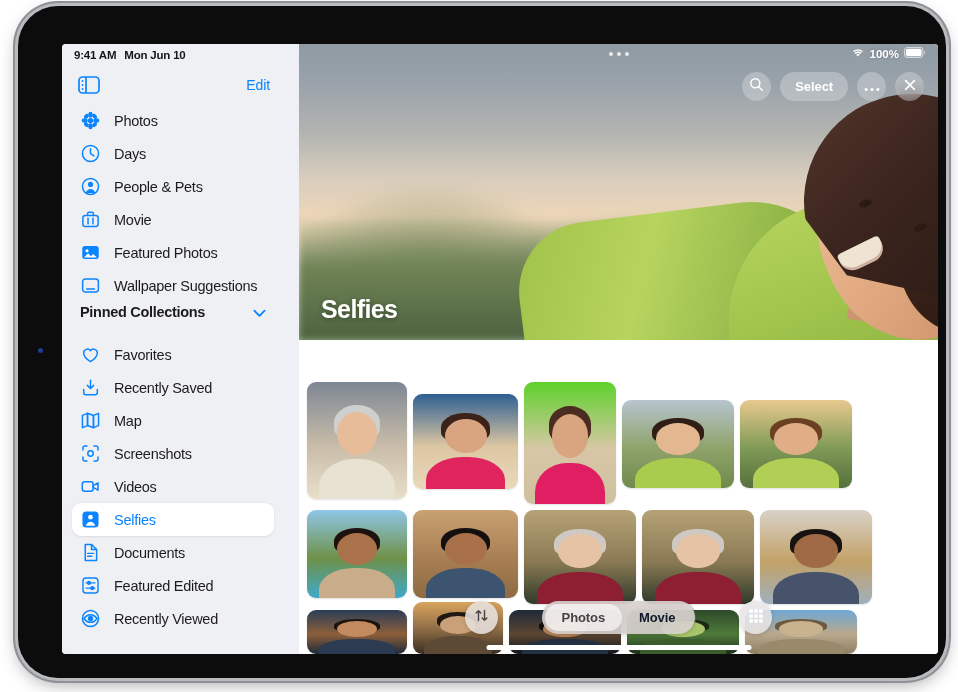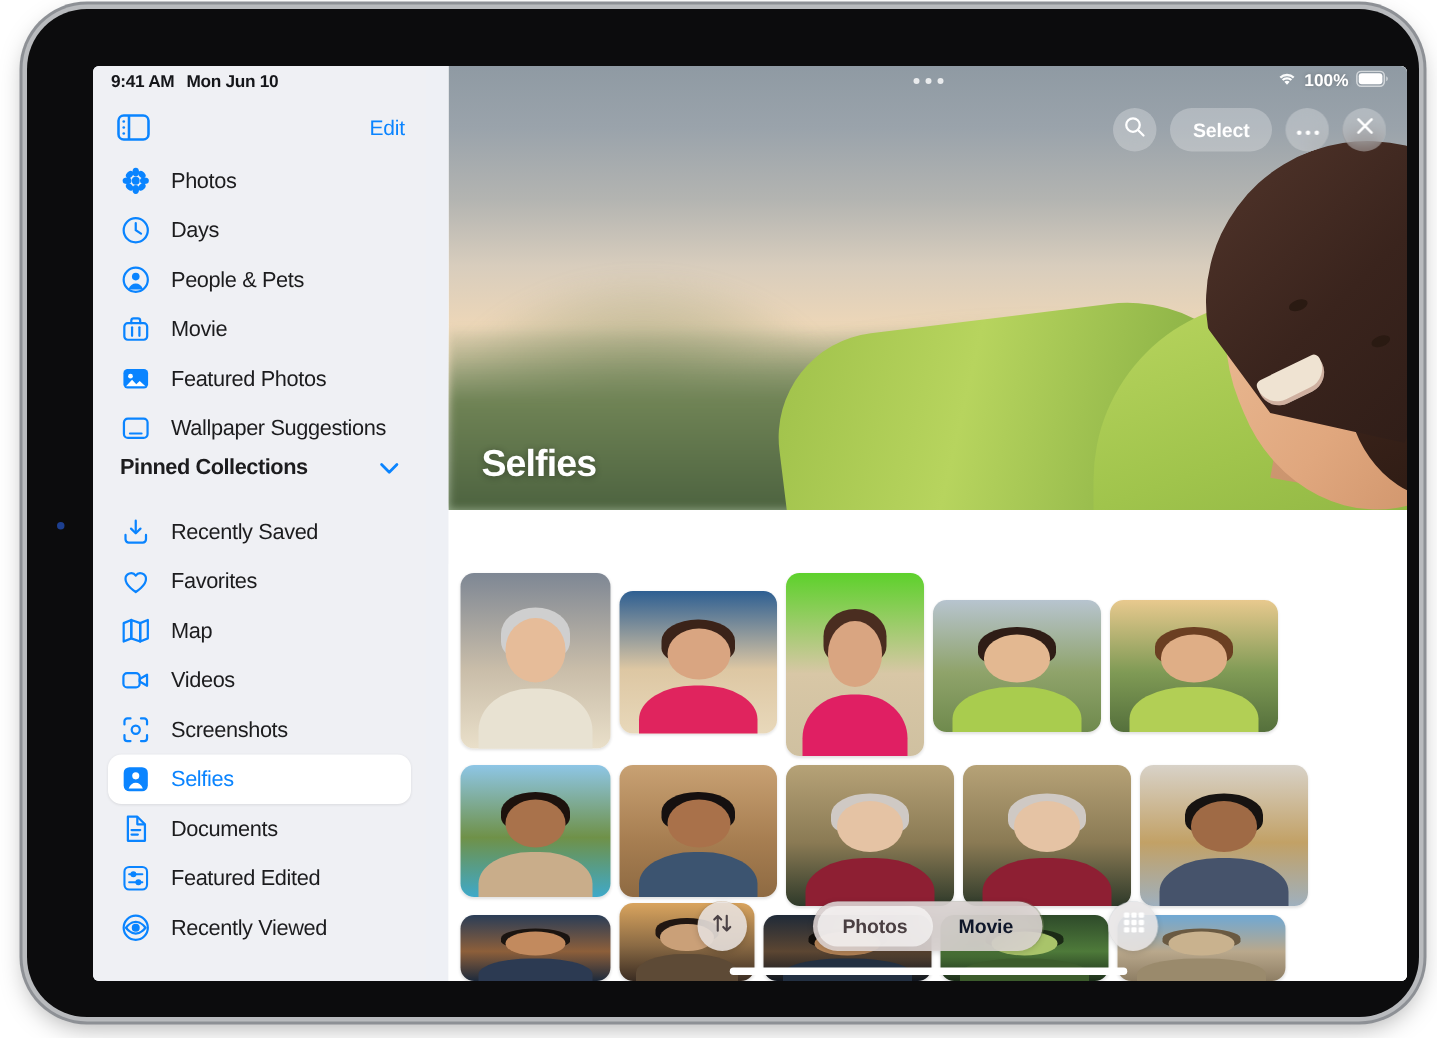--- a/index.html
+++ b/index.html
@@ -330,70 +330,70 @@
           <span class="t">Pinned Collections</span>
           <span>
             <svg width="13" height="9" viewBox="0 0 14 9" fill="none" stroke="#0a84ff" stroke-width="2" stroke-linecap="round" stroke-linejoin="round">
               <path d="M1.5 1.5L7 7l5.5-5.5"></path>
             </svg>
           </span>
         </div>
 
         <div class="nav-item">
           <span class="ico">
+            <svg width="21" height="21" viewBox="0 0 24 24" fill="none" stroke="#0a84ff" stroke-width="1.7" stroke-linejoin="round">
+              <path d="M12 20.2s-7.8-4.8-7.8-9.9A4.3 4.3 0 0 1 12 7.7a4.3 4.3 0 0 1 7.8 2.6c0 5.1-7.8 9.9-7.8 9.9z"></path>
+            </svg>
+          </span>
+          <span class="lbl">Favorites</span>
+        </div>
+
+        <div class="nav-item">
+          <span class="ico">
             <svg width="21" height="21" viewBox="0 0 24 24" fill="none" stroke="#0a84ff" stroke-width="1.7" stroke-linecap="round" stroke-linejoin="round">
               <path d="M12 3.6v9.2"></path>
                 <path d="M8.4 9.6L12 13.2l3.6-3.6"></path>
               <path d="M4.2 14.4v3.4a2.4 2.4 0 0 0 2.4 2.4h10.8a2.4 2.4 0 0 0 2.4-2.4v-3.4"></path>
             </svg>
           </span>
           <span class="lbl">Recently Saved</span>
         </div>
 
         <div class="nav-item">
           <span class="ico">
             <svg width="21" height="21" viewBox="0 0 24 24" fill="none" stroke="#0a84ff" stroke-width="1.7" stroke-linejoin="round">
-              <path d="M12 20.2s-7.8-4.8-7.8-9.9A4.3 4.3 0 0 1 12 7.7a4.3 4.3 0 0 1 7.8 2.6c0 5.1-7.8 9.9-7.8 9.9z"></path>
-            </svg>
-          </span>
-          <span class="lbl">Favorites</span>
-        </div>
-
-        <div class="nav-item">
-          <span class="ico">
-            <svg width="21" height="21" viewBox="0 0 24 24" fill="none" stroke="#0a84ff" stroke-width="1.7" stroke-linejoin="round">
               <path d="M2.8 6.2l5.8-2.4v14l-5.8 2.4z"></path>
               <path d="M8.6 3.8l6.8 2.4v14L8.6 17.8z"></path>
               <path d="M15.4 6.2l5.8-2.4v14l-5.8 2.4z"></path>
             </svg>
           </span>
           <span class="lbl">Map</span>
-        </div>
-
-        <div class="nav-item">
-          <span class="ico">
-            <svg width="21" height="21" viewBox="0 0 24 24" fill="none" stroke="#0a84ff" stroke-width="1.7" stroke-linejoin="round">
-              <rect x="2.6" y="6.6" width="12.4" height="10.8" rx="2.8"></rect>
-              <path d="M15 11l5.6-3.2v8.4L15 13z"></path>
-            </svg>
-          </span>
-          <span class="lbl">Videos</span>
         </div>
 
         <div class="nav-item">
           <span class="ico">
             <svg width="21" height="21" viewBox="0 0 24 24" fill="none" stroke="#0a84ff" stroke-width="1.7" stroke-linecap="round">
               <path d="M3.4 8V5.6a2.2 2.2 0 0 1 2.2-2.2H8"></path>
               <path d="M16 3.4h2.4a2.2 2.2 0 0 1 2.2 2.2V8"></path>
               <path d="M20.6 16v2.4a2.2 2.2 0 0 1-2.2 2.2H16"></path>
               <path d="M8 20.6H5.6a2.2 2.2 0 0 1-2.2-2.2V16"></path>
               <circle cx="12" cy="12" r="3.1"></circle>
             </svg>
           </span>
           <span class="lbl">Screenshots</span>
+        </div>
+
+        <div class="nav-item">
+          <span class="ico">
+            <svg width="21" height="21" viewBox="0 0 24 24" fill="none" stroke="#0a84ff" stroke-width="1.7" stroke-linejoin="round">
+              <rect x="2.6" y="6.6" width="12.4" height="10.8" rx="2.8"></rect>
+              <path d="M15 11l5.6-3.2v8.4L15 13z"></path>
+            </svg>
+          </span>
+          <span class="lbl">Videos</span>
         </div>
 
         <div class="nav-item selected">
           <span class="ico">
             <svg width="21" height="21" viewBox="0 0 24 24">
               <rect x="2.8" y="2.8" width="18.4" height="18.4" rx="4.4" fill="#0a84ff"></rect>
               <circle cx="12" cy="9.4" r="2.7" fill="#fff"></circle>
               <path d="M6.6 19c1.1-3 3.1-4.4 5.4-4.4S16.3 16 17.4 19z" fill="#fff"></path>
             </svg>
           </span>

